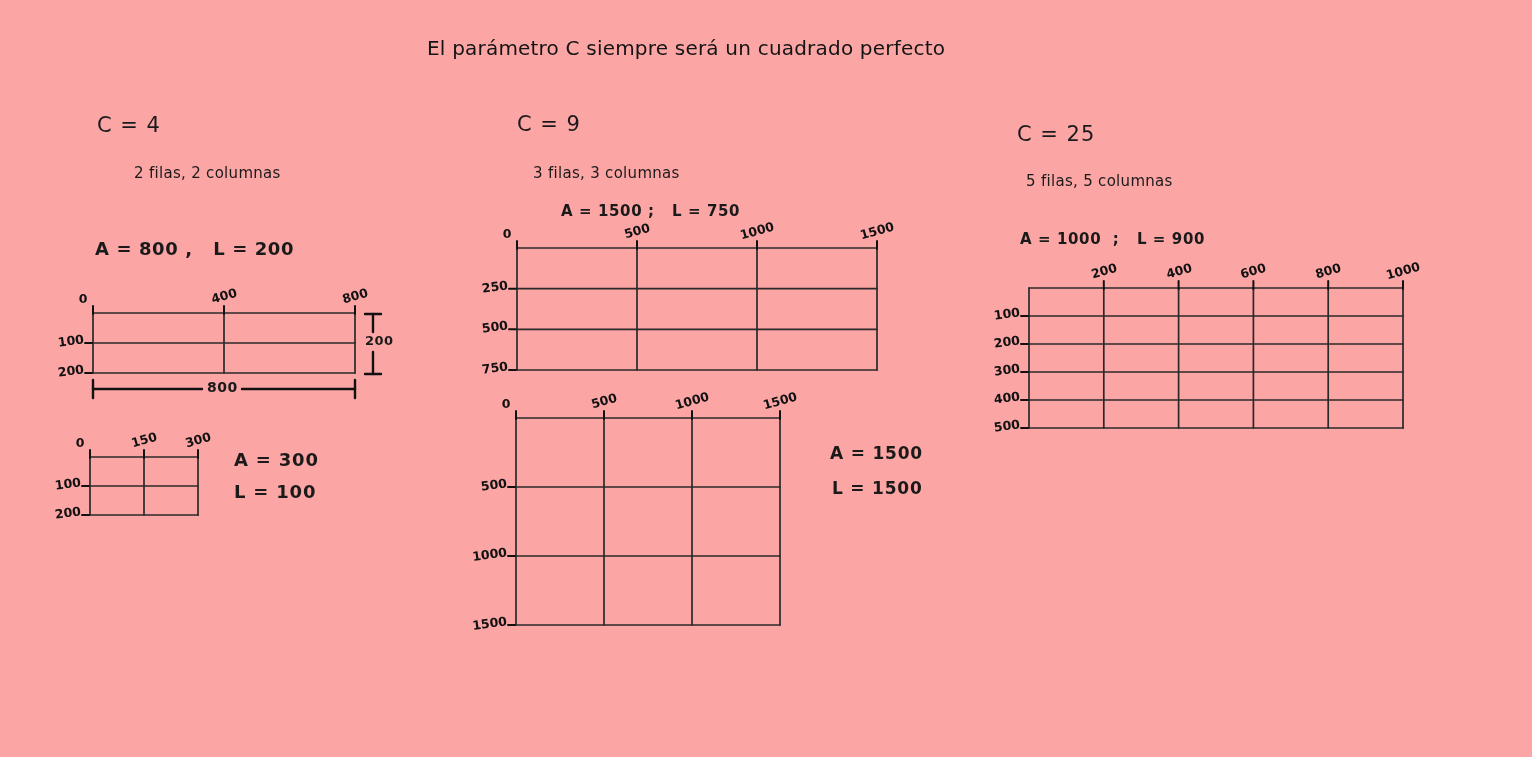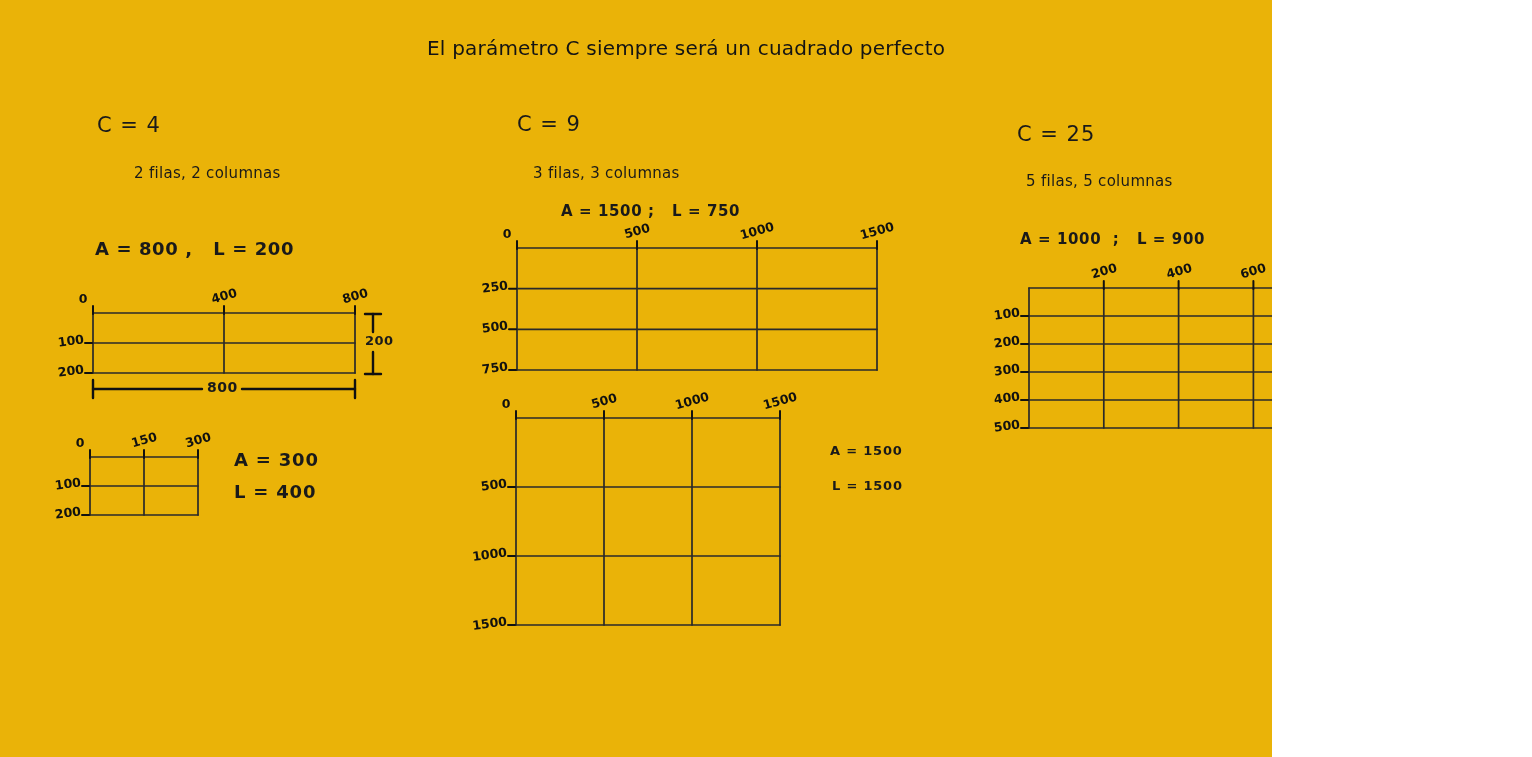--- a/index.html
+++ b/index.html
@@ -1,34 +1,34 @@
 <!DOCTYPE html>
 <html><head>
 <meta charset="utf-8">
 <style>
   html, body { margin: 0; padding: 0; background: #ffffff; }
   #canvas {
     position: relative;
-    width: 1272px;
+    width: 1532px;
     height: 757px;
-    background: #eab308;
+    background: #fca5a5;
     font-family: "DejaVu Sans", sans-serif;
     color: #1a1a1a;
     overflow: hidden;
   }
   .abs { position: absolute; }
   .title-text {
     font-size: 20px;
     letter-spacing: 0.2px;
     color: #141414;
   }
   .c-label { font-size: 21px; font-weight: 500; letter-spacing: 1px; }
   .dims-label { font-size: 15px; letter-spacing: 0.3px; }
   .params-label { font-size: 15px; font-weight: 600; white-space: pre; letter-spacing: 0.6px; }
-  .side-label { font-size: 13px; font-weight: 600; white-space: pre; letter-spacing: 0.8px; }
+  .side-label { font-size: 17px; font-weight: 600; white-space: pre; letter-spacing: 0.8px; }
   .footer-line { font-size: 21px; letter-spacing: 0.2px; color: #141414; }
   .tick-label {
     position: absolute;
     font-size: 12.5px;
     font-weight: 600;
     color: #111;
     pointer-events: none;
   }
   .x-tick { width: 36px; text-align: center; }
   .x-tick.rot { transform: rotate(-16deg); }
@@ -129,21 +129,21 @@
 
   <div class="abs c-label" style="left:517px; top:112px;">C = 9</div>
   <div class="abs dims-label" style="left:533px; top:164px;">3 filas, 3 columnas</div>
   <div class="abs params-label" style="left:561px; top:202px;">A = 1500 ;   L = 750</div>
 
   <div class="abs c-label" style="left:1017px; top:122px;">C = 25</div>
   <div class="abs dims-label" style="left:1026px; top:172px;">5 filas, 5 columnas</div>
   <div class="abs params-label" style="left:1020px; top:230px;">A = 1000  ;   L = 900</div>
 
   <div class="abs side-label" style="left:234px; top:449px; font-size:18px;">A = 300</div>
-  <div class="abs side-label" style="left:234px; top:481px; font-size:18px;">L = 400</div>
+  <div class="abs side-label" style="left:234px; top:481px; font-size:18px;">L = 100</div>
 
   <div class="abs side-label" style="left:830px; top:443px;">A = 1500</div>
   <div class="abs side-label" style="left:832px; top:478px;">L = 1500</div>
 
   <svg class="abs" style="left:362px; top:310px;" width="30" height="70">
     <line class="braceline" x1="3" y1="4" x2="19" y2="4"></line>
     <line class="braceline" x1="11" y1="4" x2="11" y2="22"></line>
     <line class="braceline" x1="11" y1="42" x2="11" y2="64"></line>
     <line class="braceline" x1="3" y1="64" x2="19" y2="64"></line>
   </svg>

